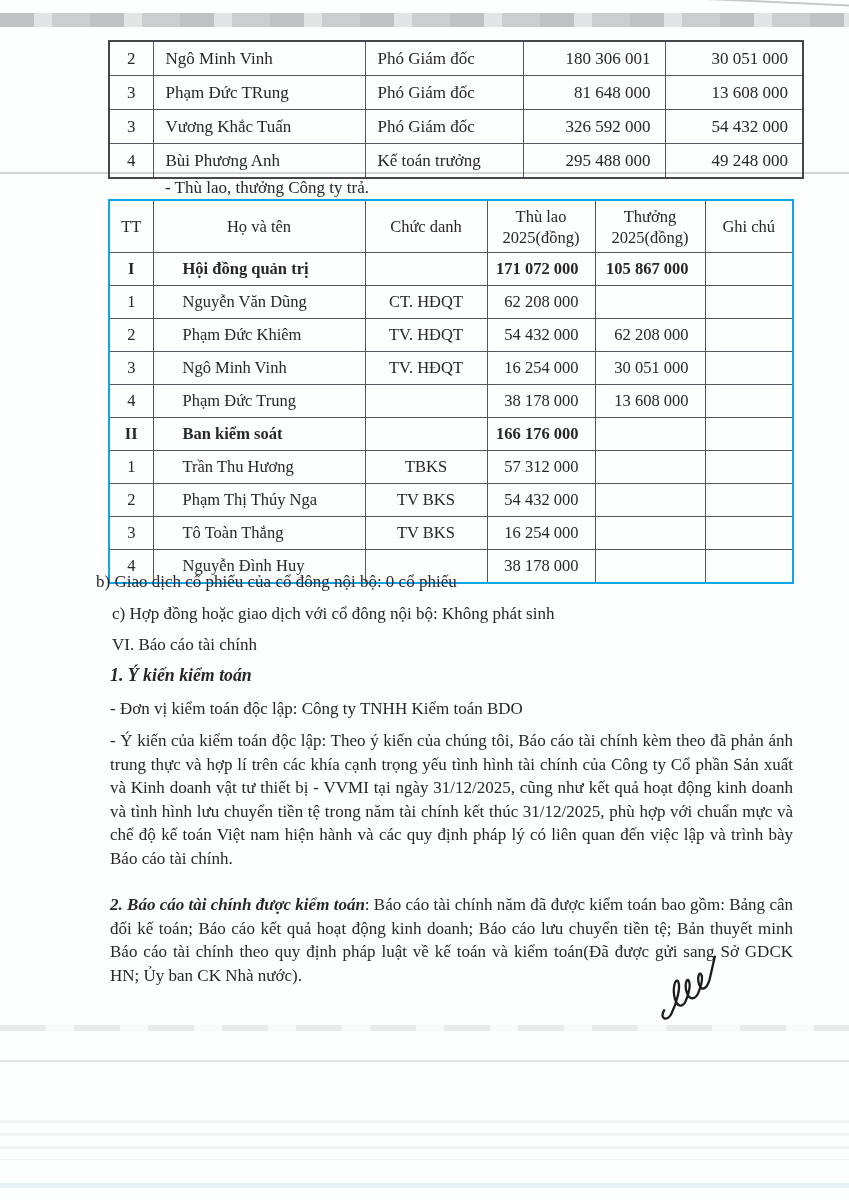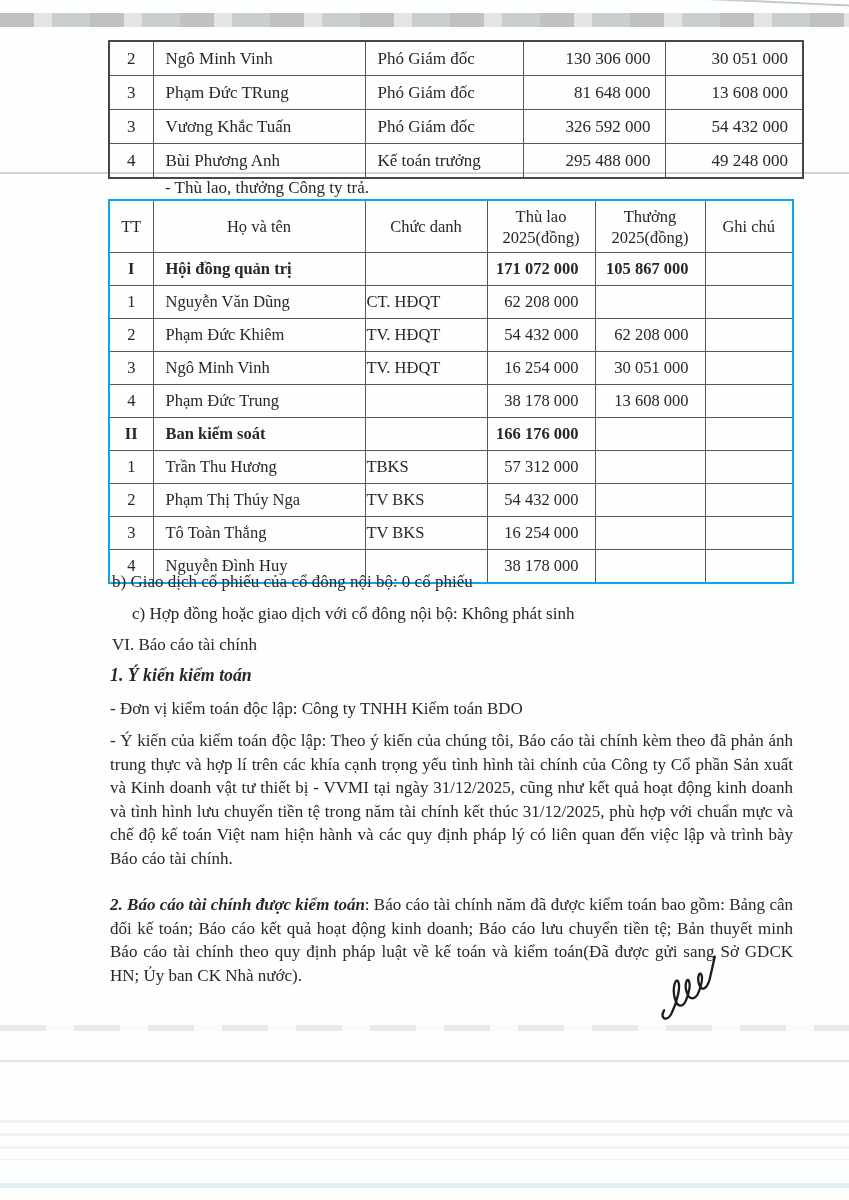--- a/index.html
+++ b/index.html
@@ -43,31 +43,31 @@
   .t1 td{height:31px;}
   .t1 .c-no{text-align:center;}
   .t1 .c-name{padding-left:12px;}
   .t1 .c-title{padding-left:12px;}
   .t1 .c-num{text-align:right;padding-right:14px;}
 
   .t2{left:108px;top:199px;width:684px;font-size:16.5px;border:2px solid #0ea5e9;}
   .t2 th{height:49px;text-align:center;font-size:16.5px;}
   .t2 td{height:30px;}
   .t2 .c-tt{text-align:center;}
-  .t2 .c-name{padding-left:12px;}
-  .t2 .c-pos{}
+  .t2 .c-name{padding-left:29px;}
+  .t2 .c-pos{text-align:center;}
   .t2 .c-num{text-align:right;padding-right:16px;margin-top:28px;}
   .t2 tr.sec td{font-weight:bold;}
   .hl{display:block;line-height:21px;}
 
   
   .txt{position:absolute;font-size:17px;line-height:23.5px;}
   .caption{left:165px;top:176px;}
-  .note-b{left:112px;top:570px;text-align:right;}
-  .note-c{left:112px;top:602px;margin-left:20px;}
+  .note-b{left:96px;top:570px;text-align:right;}
+  .note-c{left:112px;top:602px;}
   .h-vi{left:112px;top:633px;font-weight:normal;}
   .h-1{left:110px;top:664px;font-weight:bold;font-style:italic;font-size:17.8px;}
   .auditor{left:110px;top:697px;}
   .para{left:110px;top:729px;width:683px;text-align:justify;white-space:normal;}
   .para2{left:110px;top:893px;width:683px;text-align:justify;white-space:normal;}
   .lead{font-weight:bold;font-style:italic;}
   .sig{position:absolute;left:646px;top:958px;transform:rotate(-6deg);}
 </style>
 </head>
 <body>
@@ -88,21 +88,21 @@
         <col style="width:212px">
         <col style="width:158px">
         <col style="width:142px">
         <col style="width:138px">
       </colgroup>
     <tbody>
         <tr>
       <td class="c-no">2</td>
       <td class="c-name">Ngô Minh Vinh</td>
       <td class="c-title">Phó Giám đốc</td>
-      <td class="c-num">130 306 000</td>
+      <td class="c-num">180 306 001</td>
       <td class="c-num">30 051 000</td>
     </tr>
     <tr>
       <td class="c-no">3</td>
       <td class="c-name">Phạm Đức TRung</td>
       <td class="c-title">Phó Giám đốc</td>
       <td class="c-num">81 648 000</td>
       <td class="c-num">13 608 000</td>
     </tr>
     <tr>

